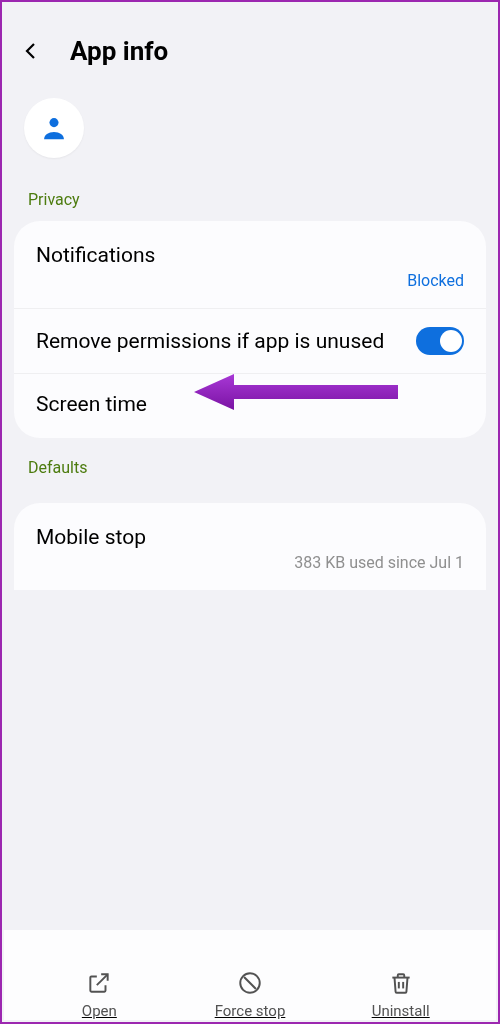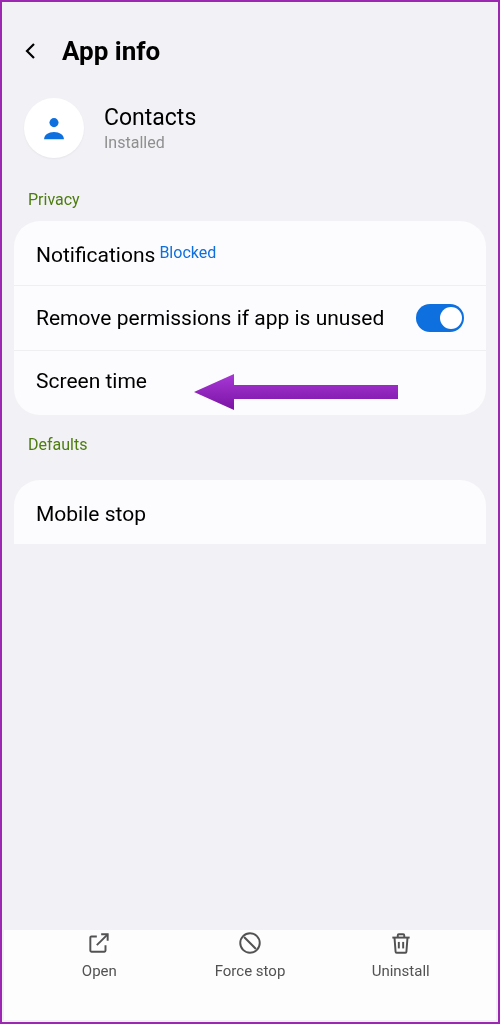--- a/index.html
+++ b/index.html
@@ -16,21 +16,21 @@
       padding: 12px;
       height: 100%;
       display: flex;
       flex-direction: column;
       position: relative;
     }
     .header {
       display: flex;
       align-items: center;
       padding: 22px 6px 28px 6px;
-      gap: 20px;
+      gap: 28px;
     }
     .back-icon {
       width: 22px;
       height: 22px;
       display: flex;
       align-items: center;
       justify-content: center;
     }
     .back-icon svg { stroke: #000; stroke-width: 2.2; fill: none; }
     .page-title {
@@ -69,21 +69,21 @@
       padding: 4px 0;
     }
     .row {
       padding: 18px 22px;
       display: flex;
       align-items: center;
       justify-content: space-between;
       position: relative;
     }
     .row + .row { border-top: 1px solid #efeff1; }
-    .row-text { display: flex; flex-direction: row; gap: 4px; flex: 1; }
+    .row-text { display: flex; flex-direction: column; gap: 4px; flex: 1; }
     .row-title { font-size: 21px; color: #000; font-weight: 400; }
     .row-sub { font-size: 16px; color: #0e6fde; text-align: right; }
     .row-sub.gray { color: #8f8f8f; }
     .toggle {
       width: 48px;
       height: 28px;
       background: #0e6fde;
       border-radius: 20px;
       position: relative;
       display: flex;
@@ -99,23 +99,24 @@
     }
     .gap-block { height: 14px; }
     .bottom-bar {
       position: absolute;
       left: 2px;
       right: 2px;
       bottom: 2px;
       height: 90px;
       background: #fdfdfe;
       display: flex;
-      align-items: flex-start;
+      align-items: flex-end;
       justify-content: space-around;
       padding: 0 20px;
+      text-decoration: underline;
     }
     .bottom-btn {
       display: flex;
       flex-direction: column;
       align-items: center;
       gap: 6px;
       color: #525252;
       font-size: 15px;
       flex: 1;
     }
@@ -143,24 +144,20 @@
     <div class="page-title">App info</div>
   </div>
 
   <div class="app-row">
     <div class="app-icon-wrap">
       <svg class="app-icon-svg" width="34" height="34" viewBox="0 0 24 24">
         <circle cx="12" cy="8.2" r="3.2"></circle>
         <path d="M5 20c0-3.2 3.1-5.2 7-5.2s7 2 7 5.2v0H5z"></path>
       </svg>
     </div>
-    <div class="app-text-col">
-      <div class="app-name">Contacts</div>
-      <div class="app-status">Installed</div>
-    </div>
   </div>
 
   <div class="scroll-area">
     <div class="section-label">Privacy</div>
     <div class="card">
       <div class="row">
         <div class="row-text">
           <div class="row-title">Notifications</div>
           <div class="row-sub">Blocked</div>
         </div>
@@ -181,20 +178,21 @@
     </div>
 
     <div class="gap-block"></div>
     <div class="section-label">Defaults</div>
 
     <div class="gap-block"></div>
     <div class="card" style="border-radius:26px 26px 0 0; padding-bottom:0;">
       <div class="row">
         <div class="row-text">
           <div class="row-title">Mobile stop</div>
+          <div class="row-sub gray">383 KB used since Jul 1</div>
         </div>
       </div>
     </div>
   </div>
 
   <svg class="arrow" width="220" height="48" viewBox="0 0 220 48">
     <defs>
       <linearGradient id="g1" x1="0" y1="0" x2="0" y2="1">
         <stop offset="0" stop-color="#a838d6"></stop>
         <stop offset="1" stop-color="#7a13a3"></stop>

